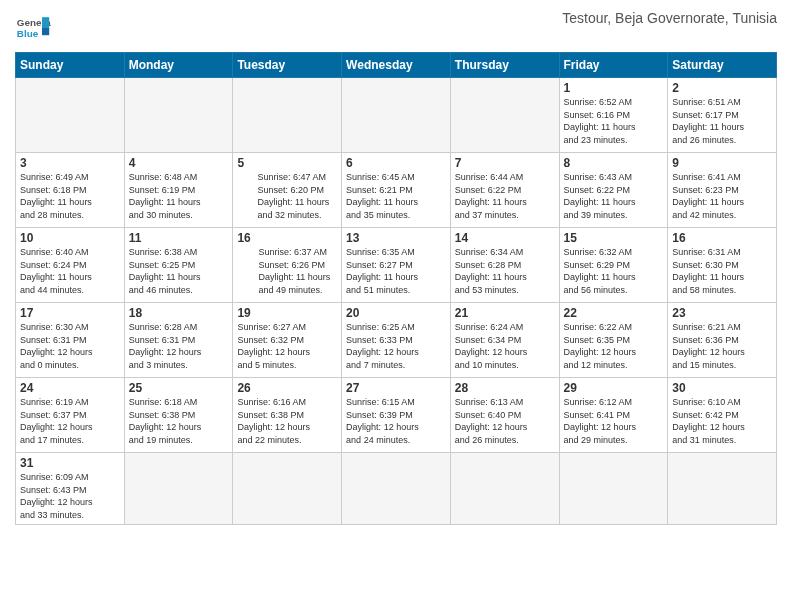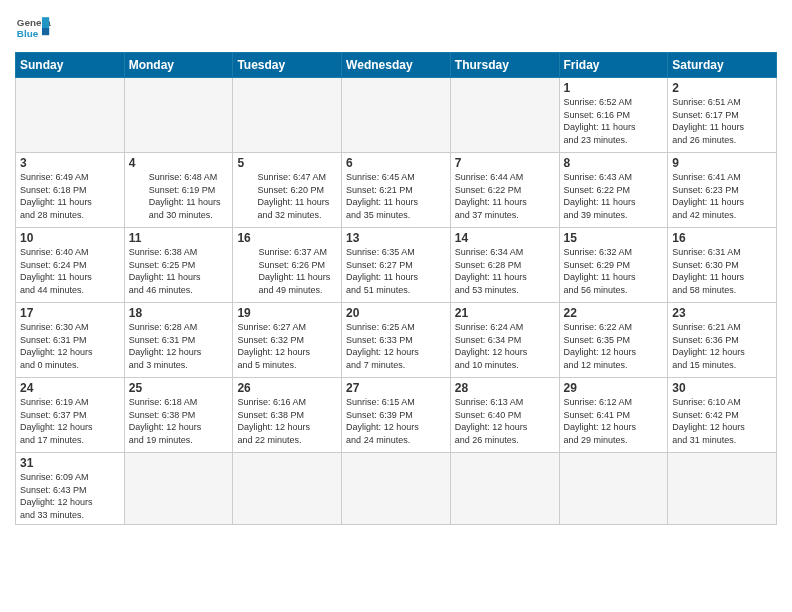--- a/index.html
+++ b/index.html
@@ -84,20 +84,21 @@
 <div class="header-area">
   <div class="logo">
     <svg class="logo-icon" viewBox="0 0 40 40" xmlns="http://www.w3.org/2000/svg">
       <text x="2" y="18" font-size="11" font-weight="bold" fill="#555">General</text>
       <text x="2" y="30" font-size="11" font-weight="bold" fill="#2196c4">Blue</text>
       <polygon points="30,8 38,8 38,20 30,20" fill="#2196c4"></polygon>
       <polygon points="30,20 38,20 38,28 30,28" fill="#1565a0"></polygon>
     </svg>
   </div>
   <div class="title-area">
+    <div class="subtitle">Testour, Beja Governorate, Tunisia</div>
   </div>
 </div>
 
 <table>
   <thead>
     <tr>
     <th>Sunday</th>
         <th>Monday</th>
         <th>Tuesday</th>
         <th>Wednesday</th>
@@ -131,21 +132,21 @@
       <tr>
         <td>
           <div class="day-number">3</div>
           <div class="day-info" style="white-space: pre-line;">Sunrise: 6:49 AM
 Sunset: 6:18 PM
 Daylight: 11 hours
 and 28 minutes.</div>
         </td>
         <td>
           <div class="day-number">4</div>
-          <div class="day-info" style="white-space: pre-line; margin-left: 20px;">Sunrise: 6:48 AM
+          <div class="day-info" style="white-space: pre-line;">Sunrise: 6:48 AM
 Sunset: 6:19 PM
 Daylight: 11 hours
 and 30 minutes.</div>
         </td>
         <td>
           <div class="day-number">5</div>
           <div class="day-info" style="white-space: pre-line; margin-left: 20px;">Sunrise: 6:47 AM
 Sunset: 6:20 PM
 Daylight: 11 hours
 and 32 minutes.</div>

